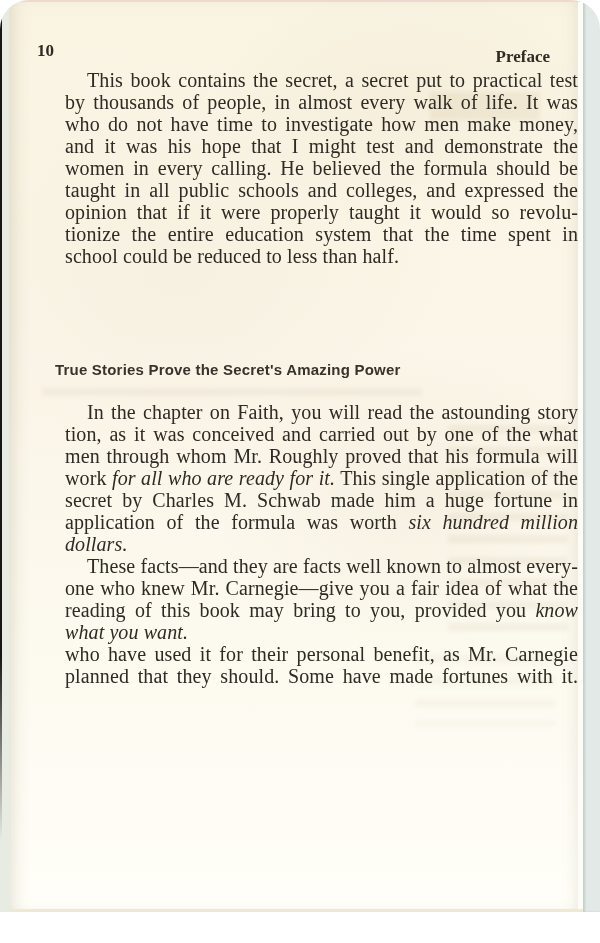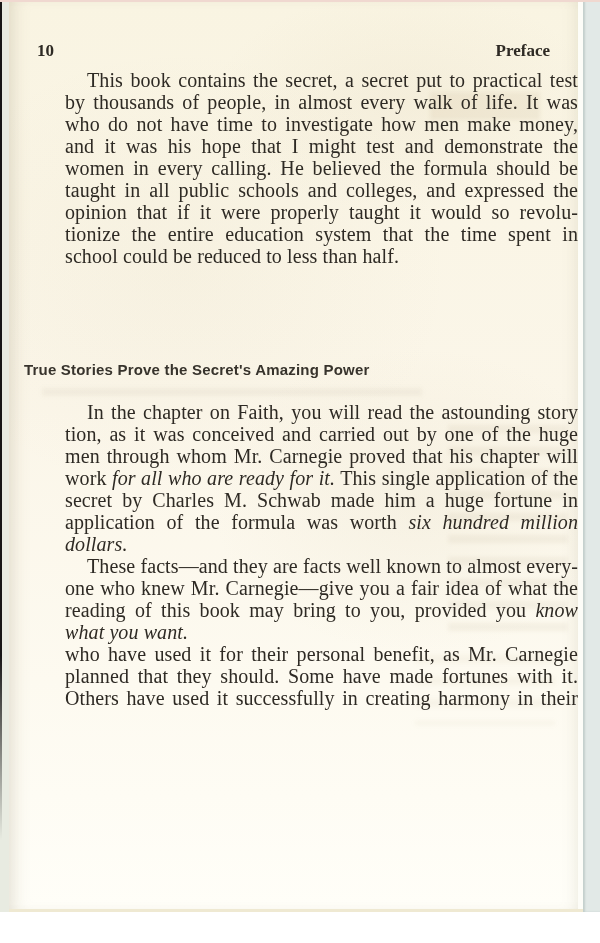--- a/index.html
+++ b/index.html
@@ -2,21 +2,21 @@
 <html style="--paper: #fbf6e9; --ink: #2e2a24; --heading-ink: #37332c; --band-left: #e8ebe1; --band-right: #e2e9e7; --edge-black: #161616; --top-line: #f0d8d0; --bottom-line: #efe9d2;"><head>
 <meta charset="utf-8">
 <style>
   html,body{margin:0;padding:0;}
   body{
     width:600px;height:943px;
     background:#ffffff;
     font-family:"Liberation Serif","DejaVu Serif",serif;
     overflow:hidden;
   }
-  .screenshot{position:relative;width:600px;height:943px;background:#fff;overflow:hidden;}
+  .screenshot{position:relative;width:600px;height:943px;background:#fff;overflow:hidden;border-radius:29px;}
 
   
   .band-left{position:absolute;left:0;top:0;width:9px;height:912px;background:var(--band-left,#e8ebe1);}
   .edge-black{position:absolute;left:0;top:0;width:2px;height:840px;
     background:linear-gradient(180deg,var(--edge-black,#161616) 78%,rgba(22,22,22,0) 100%);}
   .band-right{position:absolute;right:0;top:0;width:17px;height:912px;background:var(--band-right,#e2e9e7);
     box-shadow:inset 2px 0 2px rgba(140,160,155,0.35);}
   .right-gap{position:absolute;right:17px;top:0;width:5px;height:912px;background:#fdfdf8;}
   .edge-top{position:absolute;left:0;top:0;width:100%;height:2px;background:var(--top-line,#f0d8d0);}
   .edge-bottom{position:absolute;left:9px;top:909px;width:574px;height:3px;background:var(--bottom-line,#efe9d2);}
@@ -40,34 +40,34 @@
   .ghost-c{left:42px;top:388px;width:380px;height:8px;background:rgba(140,130,100,0.07);}
   .ghost-d{right:45px;top:655px;width:140px;height:70px;
     background:repeating-linear-gradient(180deg, rgba(150,135,95,0.06) 0 8px, rgba(0,0,0,0) 8px 22px);}
 
   
   .page-head{
     position:absolute;left:37px;top:40px;width:513px;
     display:flex;justify-content:space-between;align-items:flex-start;
     color:var(--ink,#2e2a24);font-size:17px;font-weight:bold;line-height:22px;
   }
-  .running-title{}
+  .running-title{margin-top:6px;}
 
   .text-group{position:absolute;left:37px;width:513px;color:var(--ink,#2e2a24);
     font-size:20px;line-height:22px;letter-spacing:0.1px;margin-left:28px;}
   .group-0{top:69px;}
   .group-1{top:401px;}
 
   .line{text-align:justify;text-align-last:justify;text-justify:inter-word;height:22px;overflow:visible;}
   .line.endline{text-align-last:left;}
   .line.indent{text-indent:22px;}
   .it{font-style:italic;}
 
   .section-heading{
-    position:absolute;left:24px;top:360px;width:513px;margin:0;
+    position:absolute;left:55px;top:360px;width:513px;margin:0;
     font-family:"Liberation Sans","DejaVu Sans",sans-serif;
     font-size:15px;font-weight:bold;line-height:20px;letter-spacing:0.2px;
     color:var(--heading-ink,#37332c);
   }
 </style>
 </head>
 <body>
 
 <div class="screenshot">
 
@@ -103,33 +103,32 @@
         <div class="line"><span>tionize the entire education system that the time spent in</span></div>
         <div class="line endline"><span>school could be reduced to less than half.</span></div>
       </div>
     </div>
 
   <h2 class="section-heading">True Stories Prove the Secret's Amazing Power</h2>
 
   <div class="text-group group-1">
       <div class="paragraph">
         <div class="line indent"><span>In the chapter on Faith, you will read the astounding story</span></div>
-        <div class="line"><span>tion, as it was conceived and carried out by one of the huge</span></div>
-        <div class="line"><span>men through whom Mr. Carnegie proved that his chapter will</span></div>
+        <div class="line"><span>tion, as it was conceived and carried out by one of the what</span></div>
+        <div class="line"><span>men through whom Mr. Roughly proved that his formula will</span></div>
         <div class="line"><span>work </span><span class="it">for all who are ready for it.</span><span> This single application of the</span></div>
         <div class="line"><span>secret by Charles M. Schwab made him a huge fortune in</span></div>
         <div class="line"><span>application of the formula was worth </span><span class="it">six hundred million</span></div>
         <div class="line endline"><span class="it">dollars.</span></div>
       </div>
       <div class="paragraph">
         <div class="line indent"><span>These facts—and they are facts well known to almost every-</span></div>
         <div class="line"><span>one who knew Mr. Carnegie—give you a fair idea of what the</span></div>
         <div class="line"><span>reading of this book may bring to you, provided you </span><span class="it">know</span></div>
         <div class="line endline"><span class="it">what you want.</span></div>
       </div>
       <div class="paragraph">
         <div class="line"><span>who have used it for their personal benefit, as Mr. Carnegie</span></div>
         <div class="line"><span>planned that they should. Some have made fortunes with it.</span></div>
-        <div class="line"><span>Others have used it successfully in creating harmony in their</span></div>
       </div>
     </div>
 
 </div>
 
 </body></html>

